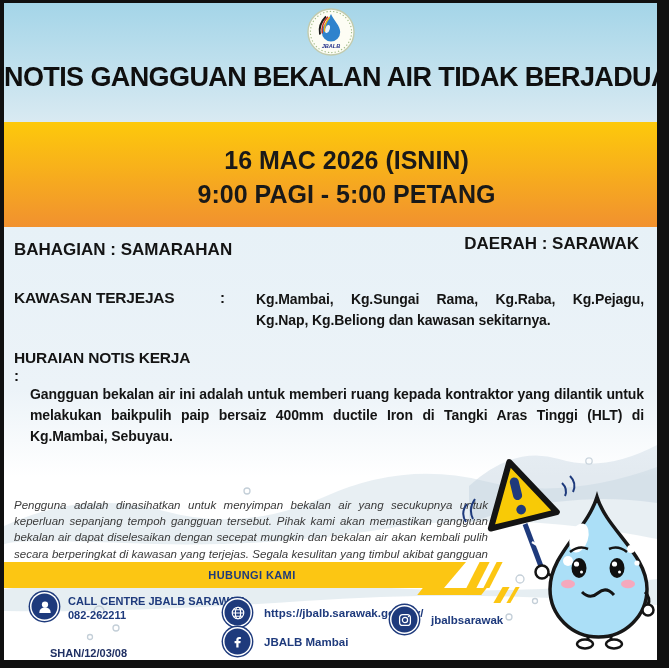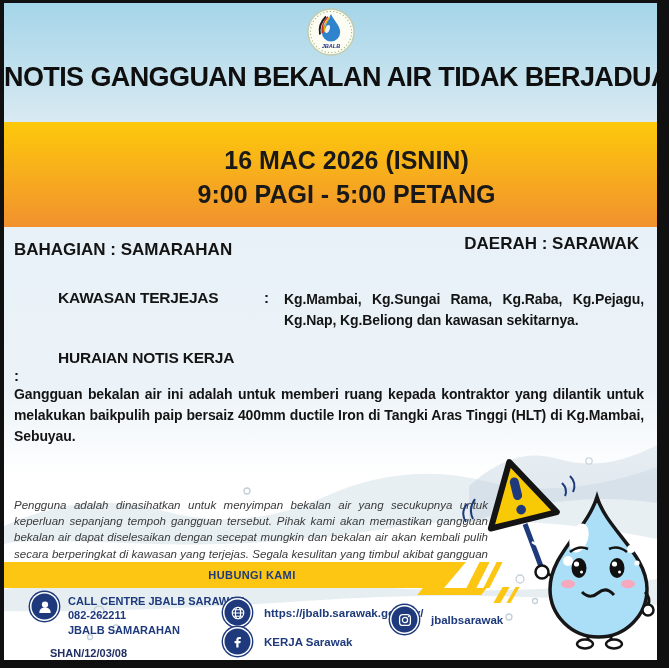--- a/index.html
+++ b/index.html
@@ -34,23 +34,23 @@
     position:absolute;left:0;top:224px;width:100%;height:250px;
     background:linear-gradient(#e7f1f7 0%,#ecf3f8 65%,rgba(255,255,255,0) 100%);
     color:#141414;z-index:1;
   }
   .region-row{position:absolute;top:0;left:0;width:100%;}
   .bahagian{position:absolute;left:10px;top:13px;font-size:17px;font-weight:bold;}
   .daerah{position:absolute;right:18px;top:7px;font-size:17px;font-weight:bold;}
   .label-row{position:absolute;left:10px;right:13px;display:flex;font-weight:bold;}
   .row-kawasan{top:62px;}
   .row-huraian{top:122px;flex-direction:column;}
-  .label-row .lbl{width:206px;flex:none;font-size:15.5px;letter-spacing:-0.2px;margin-left:44px;}
+  .label-row .lbl{width:206px;flex:none;font-size:15.5px;letter-spacing:-0.2px;}
   .label-row .colon{width:20px;flex:none;font-size:15px;}
-  .label-row .val{flex:1;font-size:14px;line-height:21px;text-align:justify;letter-spacing:-0.1px;}
+  .label-row .val{flex:1;font-size:14px;line-height:21px;text-align:justify;letter-spacing:-0.1px;margin-left:16px;}
   
   .splash{position:absolute;left:0;top:428px;width:653px;height:229px;z-index:0;}
   
   .advisory{
     position:absolute;left:10px;top:494px;width:474px;z-index:1;
     font-style:italic;font-size:11.5px;line-height:16.2px;color:#3a3a3a;
     text-align:justify;
   }
   
   .contact-bar{
@@ -159,42 +159,41 @@
     <div class="cc-block">
       <span class="circle-icon">
         <svg width="18" height="18" viewBox="0 0 20 20">
           <circle cx="10" cy="7.3" r="3.5" fill="#ffffff"></circle>
           <path d="M3.6 16.6 a6.4 6.4 0 0 1 12.8 0 Z" fill="#ffffff"></path>
         </svg>
       </span>
       <div class="cc-text">
         <div>CALL CENTRE JBALB SARAWAK</div>
         <div>082-262211</div>
-        <div>JBALB SAMARAHAN</div>
       </div>
     </div>
 
     <div class="contact-item web-item">
       <span class="circle-icon">
         <svg width="18" height="18" viewBox="0 0 20 20" fill="none" stroke="#ffffff" stroke-width="1.3">
           <circle cx="10" cy="10" r="6.4"></circle>
           <ellipse cx="10" cy="10" rx="2.9" ry="6.4"></ellipse>
           <path d="M3.6 10 h12.8 M4.8 6.4 h10.4 M4.8 13.6 h10.4"></path>
         </svg>
       </span>
       <span class="txt">https://jbalb.sarawak.gov.my/</span>
     </div>
 
     <div class="contact-item fb-item">
       <span class="circle-icon">
         <svg width="18" height="18" viewBox="0 0 20 20">
           <path fill="#ffffff" d="M11.2 6.8h2V4.4h-2c-1.8 0-3.1 1.3-3.1 3v1.5H6.2v2.5h1.9V16h2.5v-4.6h2l.4-2.5h-2.4V7.5c0-.4.3-.7.6-.7Z"></path>
         </svg>
       </span>
-      <span class="txt">KERJA Sarawak</span>
+      <span class="txt">JBALB Mambai</span>
     </div>
 
     <div class="contact-item ig-item">
       <span class="circle-icon">
         <svg width="18" height="18" viewBox="0 0 20 20" fill="none" stroke="#ffffff" stroke-width="1.4">
           <rect x="4" y="4" width="12" height="12" rx="3.6"></rect>
           <circle cx="10" cy="10" r="2.9"></circle>
           <circle cx="14" cy="6.1" r="0.9" fill="#ffffff" stroke="none"></circle>
         </svg>
       </span>

